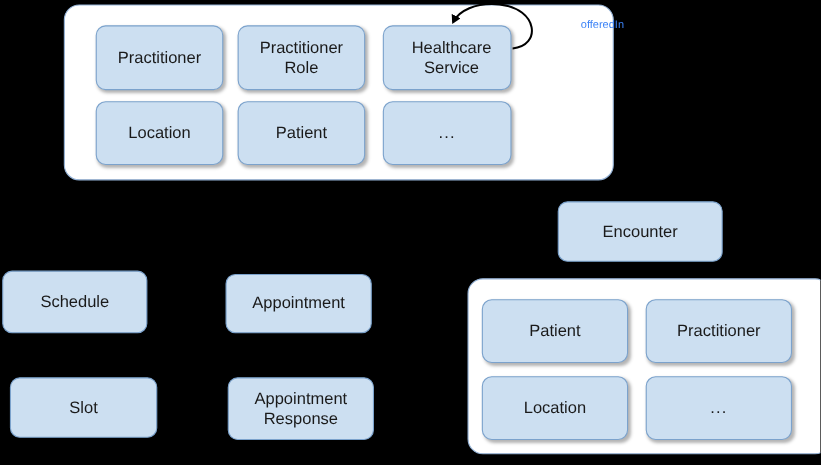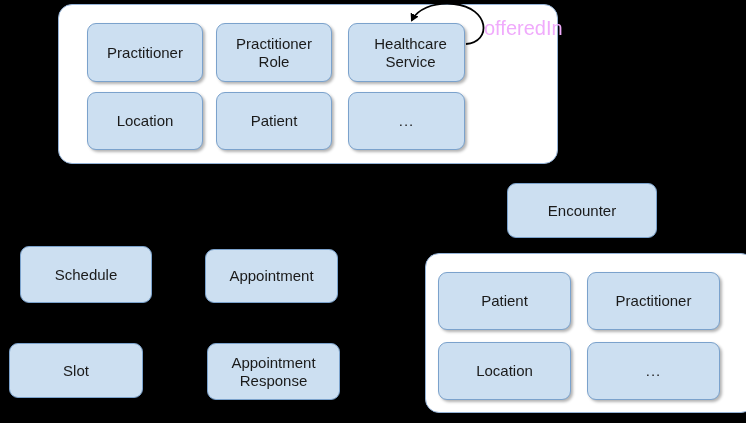--- a/index.html
+++ b/index.html
@@ -50,23 +50,24 @@
     white-space: pre-line;
   }
   .entity.ellipsis .label {
     letter-spacing: 1px;
     font-size: 15px;
   }
 
   
   .edge-label {
     position: absolute;
-    color: #f0abfc;
-    font-size: 20px;
+    color: #3b82f6;
+    font-size: 10px;
     white-space: nowrap;
+    margin-left: 44px;
   }
 
   svg.overlay {
     position: absolute;
     left: 0;
     top: 0;
     width: 746px;
     height: 423px;
     pointer-events: none;
   }
@@ -101,21 +102,21 @@
   </div>
 
   <div class="entity ellipsis" style="left:348px; top:92px; width:117px; height:58px;">
     <span class="label">...</span>
   </div>
 
   <div class="entity" style="left:507px; top:183px; width:150px; height:55px;">
     <span class="label">Encounter</span>
   </div>
 
-  <div class="entity" style="left:20px; top:246px; width:132px; height:57px;">
+  <div class="entity" style="left:2px; top:246px; width:132px; height:57px;">
     <span class="label">Schedule</span>
   </div>
 
   <div class="entity" style="left:9px; top:343px; width:134px; height:55px;">
     <span class="label">Slot</span>
   </div>
 
   <div class="entity" style="left:205px; top:249px; width:133px; height:54px;">
     <span class="label">Appointment</span>
   </div>

